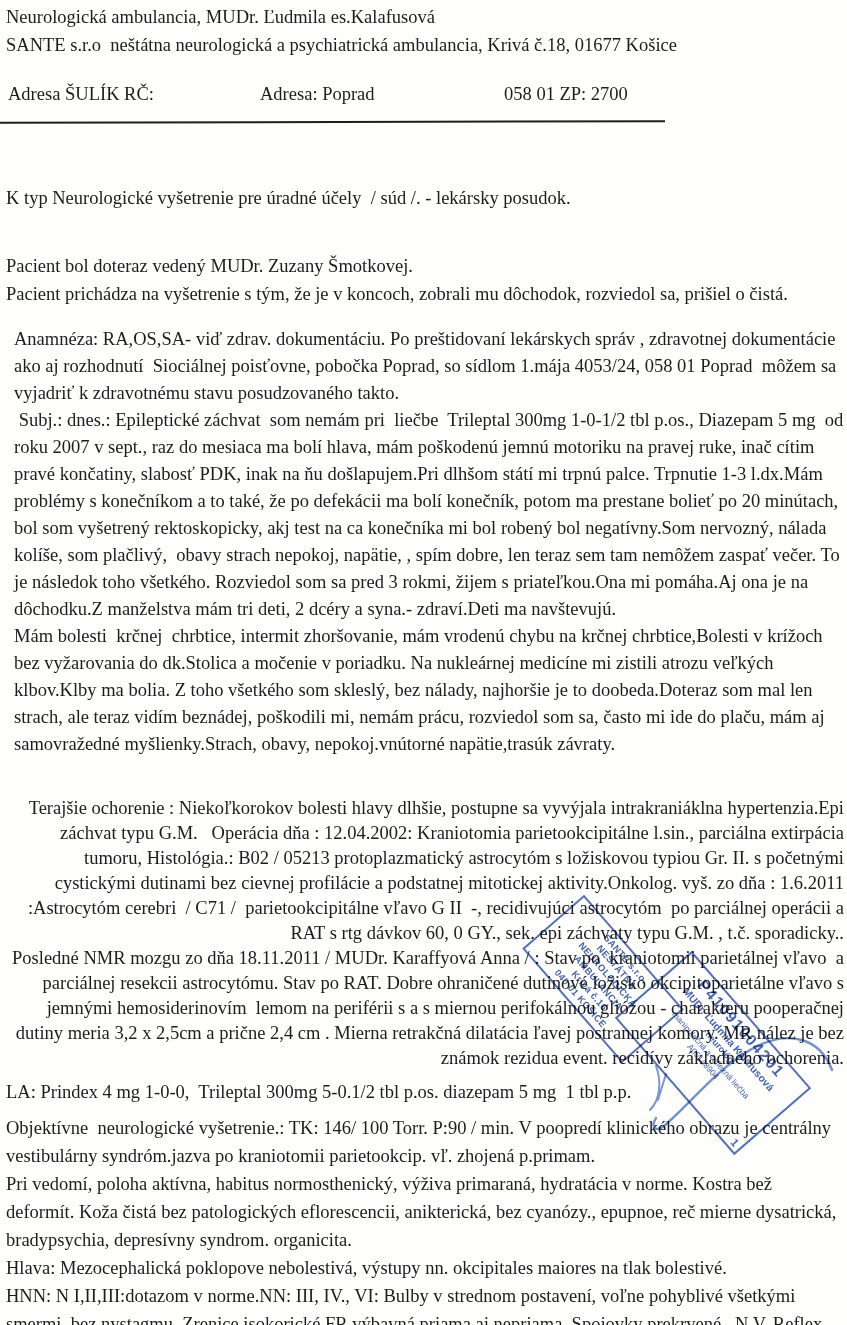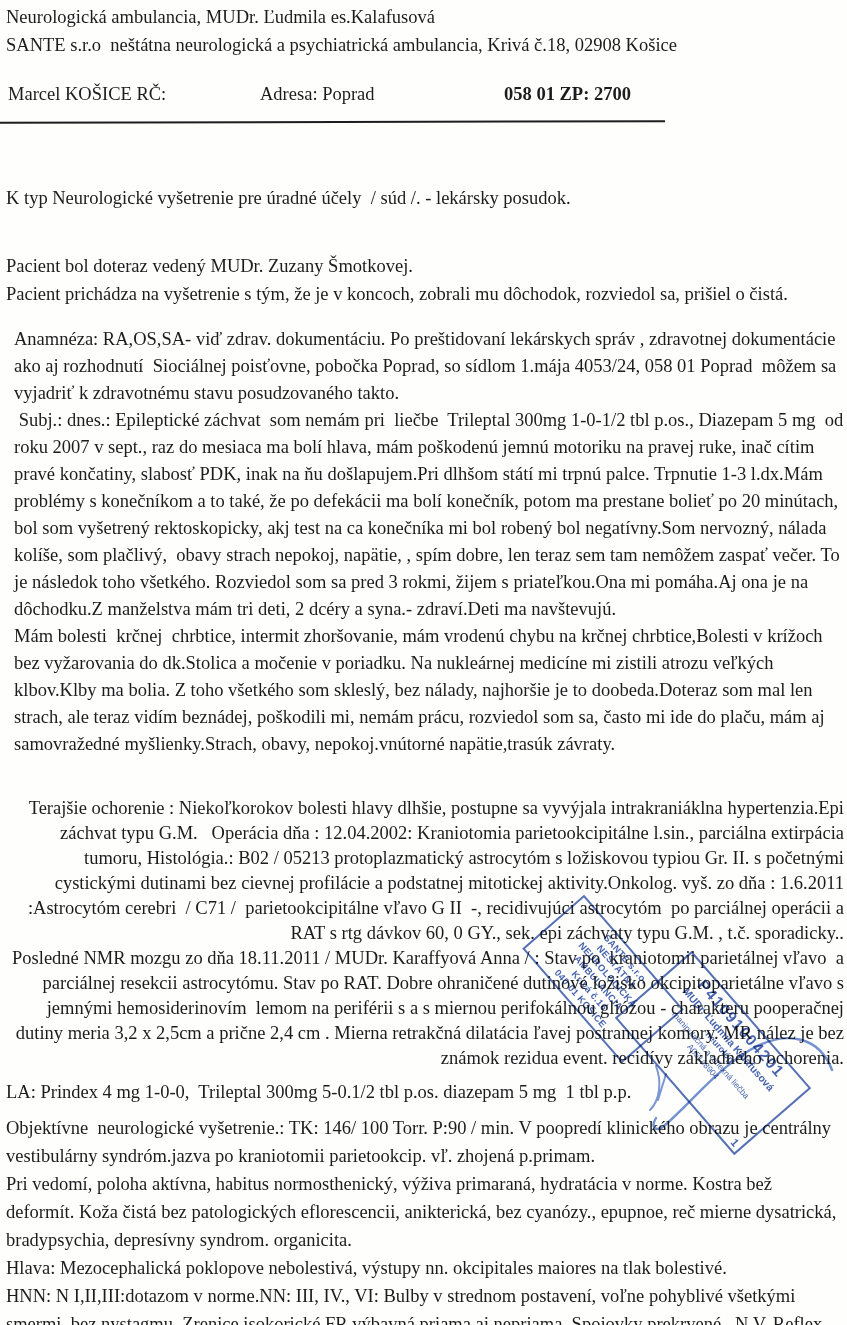--- a/index.html
+++ b/index.html
@@ -12,21 +12,21 @@
   .page{position:absolute;inset:0;}
   .blk{position:absolute;left:6px;width:838px;white-space:pre-wrap;}
   .tight{line-height:27px;margin-left:8px;}
   .tighter{line-height:25px;text-align:right;}
   .hdr1{top:3px;}
   .hdr2{top:31px;}
   .patient-row{top:80px;height:28px;white-space:nowrap;}
   .patient-row span{position:absolute;top:0;}
   .p-name{left:2px;}
   .p-addr{left:254px;}
-  .p-zip{left:498px;font-weight:bold;}
+  .p-zip{left:498px;}
   .rule{position:absolute;left:0;top:121px;width:665px;height:2px;background:#1d1d1f;border:none;margin:0;transform:rotate(-0.15deg);}
   .k-typ{top:184px;}
   .pac{top:252px;}
   .ana{top:326px;}
   .ter{top:796px;}
   .la{top:1078px;}
   .obj{top:1114px;}
 
   
   .stamp{
@@ -55,24 +55,24 @@
   .stamp-small{font-size:8.5px;line-height:10.5px;font-weight:normal;}
   .stamp-corner{position:absolute;right:4px;bottom:1px;font-size:11px;font-weight:bold;}
   .sig-svg{position:absolute;left:598px;top:1008px;mix-blend-mode:multiply;}
 </style>
 </head>
 <body>
 
 <div class="page">
 
   <div class="blk hdr1">Neurologická ambulancia, MUDr. Ľudmila es.Kalafusová</div>
-  <div class="blk hdr2">SANTE s.r.o  neštátna neurologická a psychiatrická ambulancia, Krivá č.18, 02908 Košice</div>
+  <div class="blk hdr2">SANTE s.r.o  neštátna neurologická a psychiatrická ambulancia, Krivá č.18, 01677 Košice</div>
 
   <div class="blk patient-row">
-    <span class="p-name">Marcel KOŠICE  RČ:</span>
+    <span class="p-name">Adresa ŠULÍK  RČ:</span>
     <span class="p-addr">Adresa: Poprad</span>
     <span class="p-zip">058 01  ZP: 2700</span>
   </div>
 
   <div class="rule"></div>
 
   <div class="blk k-typ">K typ Neurologické vyšetrenie pre úradné účely  / súd /. - lekársky posudok.</div>
 
   <div class="blk pac"><span>Pacient bol doteraz vedený MUDr. Zuzany Šmotkovej.</span><br><span>Pacient prichádza na vyšetrenie s tým, že je v koncoch, zobrali mu dôchodok, rozviedol sa, prišiel o čistá.</span></div>
 

